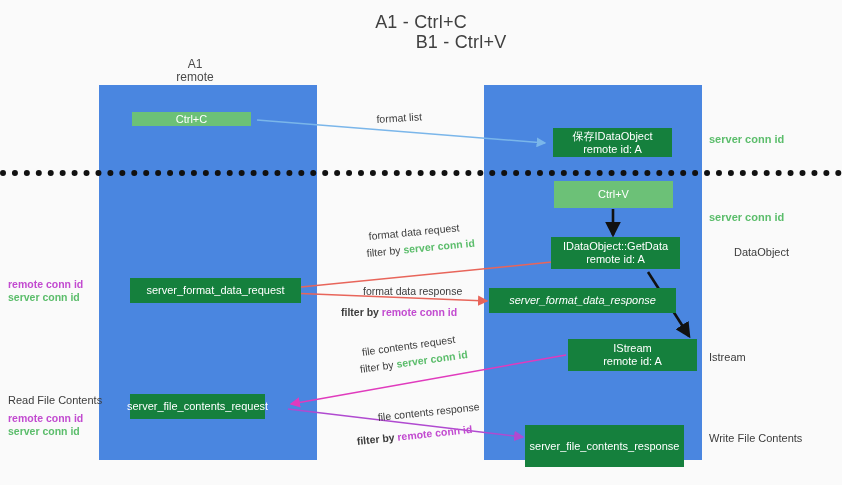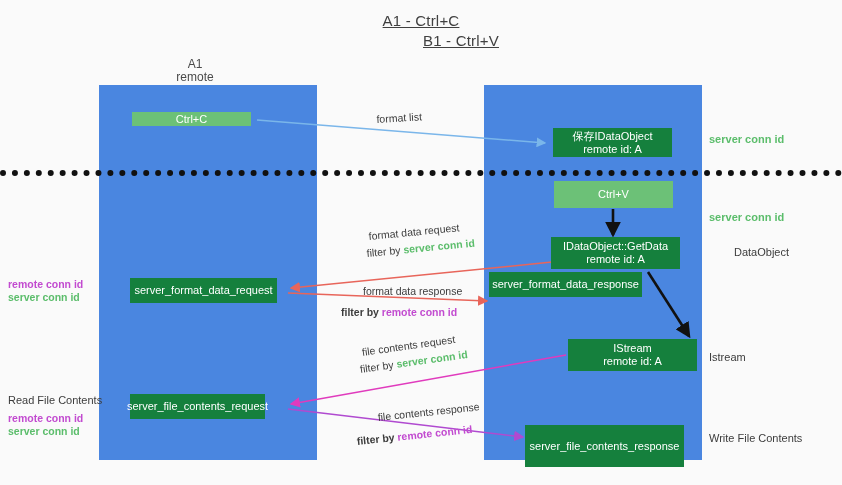--- a/index.html
+++ b/index.html
@@ -7,21 +7,21 @@
     width:842px;height:485px;
     background:#fafafa;
     font-family:"Liberation Sans","DejaVu Sans",sans-serif;
     position:relative;overflow:hidden;
     -webkit-font-smoothing:antialiased;
   }
   #stage{position:absolute;inset:0;}
 
   .ttl{
     position:absolute;left:0;width:842px;text-align:center;
-    font-size:15px;color:#404040;letter-spacing:.2px;text-decoration:underline;
+    font-size:18px;color:#404040;letter-spacing:.2px;
   }
 
   .lane{
     position:absolute;background:#4a86e0;
   }
   .laneHdr{
     position:absolute;text-align:center;font-size:12px;color:#4a4a4a;
     line-height:13px;
   }
 
@@ -111,25 +111,25 @@
 
   <div class="box green" style="left:554px;top:181px;width:119px;height:27px;">
     <div>Ctrl+V</div>
   </div>
 
   <div class="box orange" style="left:551px;top:237px;width:129px;height:32px;">
     <div>IDataObject::GetData</div>
     <div>remote id: A</div>
   </div>
 
-  <div class="box orange" style="left:130px;top:278px;width:147px;height:25px;">
+  <div class="box orange" style="left:130px;top:278px;width:171px;height:25px;">
     <div>server_format_data_request</div>
   </div>
 
-  <div class="box orange" style="left:489px;top:272px;width:153px;height:25px;">
+  <div class="box orange" style="left:489px;top:288px;width:187px;height:25px;font-style:italic;">
     <div>server_format_data_response</div>
   </div>
 
   <div class="box orange" style="left:568px;top:339px;width:129px;height:32px;">
     <div>IStream</div>
     <div>remote id: A</div>
   </div>
 
   <div class="box orange" style="left:130px;top:394px;width:135px;height:25px;">
     <div>server_file_contents_request</div>

